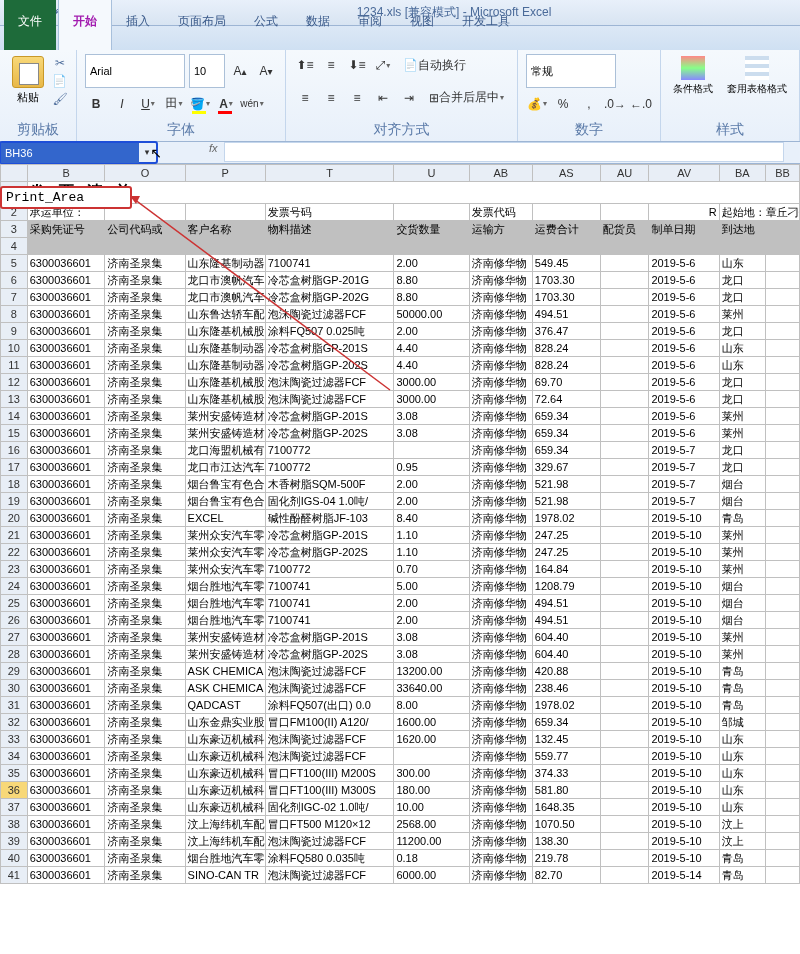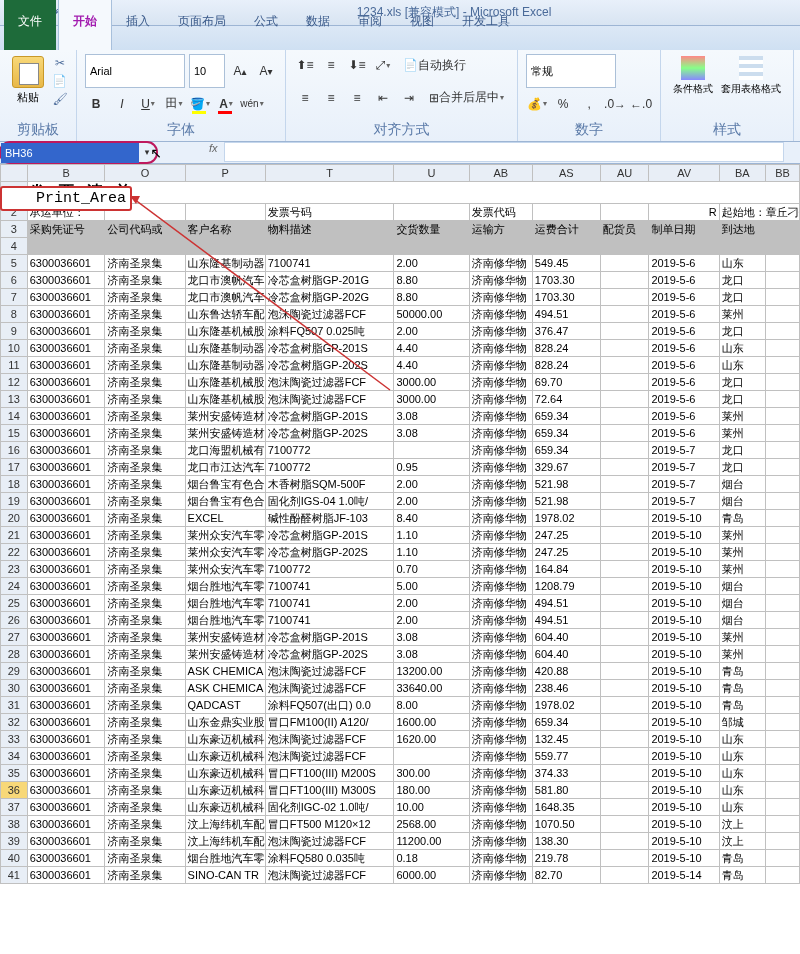--- a/index.html
+++ b/index.html
@@ -26,30 +26,30 @@
 .big-btn { display: flex; flex-direction: column; align-items: center; gap: 2px; padding: 2px 4px; }
 .paste-icon { width: 32px; height: 32px; background: linear-gradient(#f8d878, #e8b848); border: 1px solid #c89828; border-radius: 3px; position: relative; }
 .paste-icon::after { content: ''; position: absolute; top: 6px; left: 6px; width: 18px; height: 20px; background: #fff; border: 1px solid #888; }
 .small-icon { width: 16px; height: 16px; display: flex; align-items: center; justify-content: center; font-size: 12px; color: #4a6a99; }
 .font-select { height: 20px; border: 1px solid #abc0d8; background: #fff; font-size: 11px; padding: 16px 4px; }
 .fmt-btn { width: 22px; height: 22px; border: 1px solid transparent; display: flex; align-items: center; justify-content: center; font-size: 12px; color: #333; }
 .dropdown-arrow { font-size: 8px; color: #666; margin-left: 1px; }
 
 
 .namebar { height: 22px; display: flex; border-bottom: 1px solid #9db5d4; background: #e8f0fa; }
-.namebox-wrap { width: 159px; position: relative; border: 2px solid #be185d; border-radius: 11px; margin: -1px; }
+.namebox-wrap { width: 159px; position: relative; border: 2px solid #1d4ed8; border-radius: 3px; margin: -1px; }
 .namebox { width: 138px; height: 20px; background: #3366cc; color: #fff; border: none; padding: 0 4px; font-size: 11px; }
 .namebox-arrow { position: absolute; right: 2px; top: 2px; width: 14px; height: 14px; display: flex; align-items: center; justify-content: center; font-size: 9px; color: #333; }
 .namebox-cursor { position: absolute; right: -6px; top: 2px; font-size: 14px; }
 .fx-area { display: flex; margin-left: 52px; }
 .fx-label { font-style: italic; color: #666; margin-right: 6px; }
 .formula-input { flex: 1; height: 20px; border: 1px solid #c4d6ec; background: #fff; }
 
 
-.name-dropdown { position: absolute; top: 186px; left: 0; width: 132px; background: #fff; border: 2px solid #cc3333; border-radius: 3px; z-index: 10; padding: 2px 4px; font-size: 15px; font-family: "Courier New", monospace; text-align: right; }
+.name-dropdown { position: absolute; top: 186px; left: 0; width: 132px; background: #fff; border: 2px solid #cc3333; border-radius: 3px; z-index: 10; padding: 2px 4px; font-size: 13px; font-family: "Courier New", monospace; }
 .red-arrow-svg { position: absolute; top: 190px; left: 130px; z-index: 9; pointer-events: none; }
 
 
 .grid-wrap { position: relative; }
 .grid { border-collapse: collapse; table-layout: fixed; width: 100%; }
 .grid th, .grid td { border: 1px solid #c0c0c0; font-size: 11px; padding: 0 2px; height: 17px; overflow: hidden; white-space: nowrap; text-align: left; }
 .grid th { background: #e8eef6; font-weight: normal; text-align: center; color: #333; }
 .corner { width: 22px; background: #e8eef6; }
 .rowhdr { width: 22px; background: #e8eef6; text-align: center; }
 .rowhdr.sel { background: #f8d878; }
@@ -176,21 +176,21 @@
       <div class="fmt-btn">💰<span class="dropdown-arrow">▾</span></div>
       <div class="fmt-btn">%</div>
       <div class="fmt-btn">,</div>
       <div class="fmt-btn">.0→</div>
       <div class="fmt-btn">←.0</div>
     </div>
     <div class="ribbon-group-label">数字</div>
   </div>
 
   <div class="ribbon-group">
-    <div style="display:flex;">
+    <div style="display:flex;gap:6px">
       <div class="big-btn">
         <div style="width:24px;height:24px;background:linear-gradient(#f88,#8f8,#88f)"></div>
         <span style="font-size:10px">条件格式</span>
       </div>
       <div class="big-btn">
         <div style="width:24px;height:24px;background:repeating-linear-gradient(#cde 0 4px,#fff 4px 8px)"></div>
         <span style="font-size:10px">套用表格格式</span>
       </div>
     </div>
     <div class="ribbon-group-label">样式</div>

